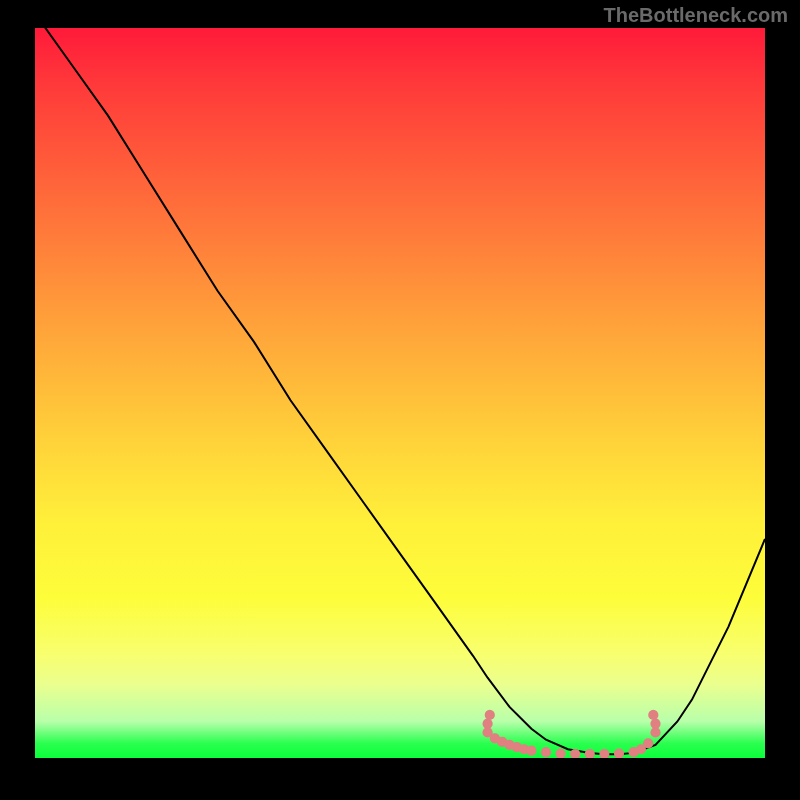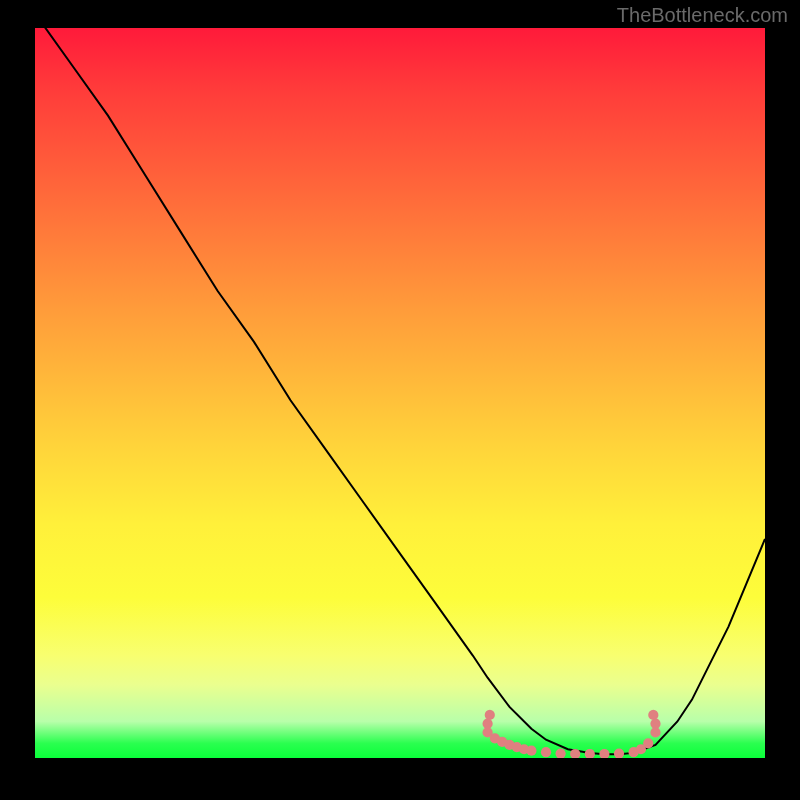--- a/index.html
+++ b/index.html
@@ -10,21 +10,21 @@
     position: relative;
     font-family: Arial, sans-serif;
     overflow: hidden;
   }
   .watermark {
     position: absolute;
     top: 4px;
     right: 12px;
     color: #6a6a6a;
     font-size: 20px;
-    font-weight: normal;
+    font-weight: bold;
     z-index: 10;
   }
   .plot-area {
     position: absolute;
     left: 35px;
     top: 28px;
     width: 730px;
     height: 730px;
     overflow: hidden;
   }

